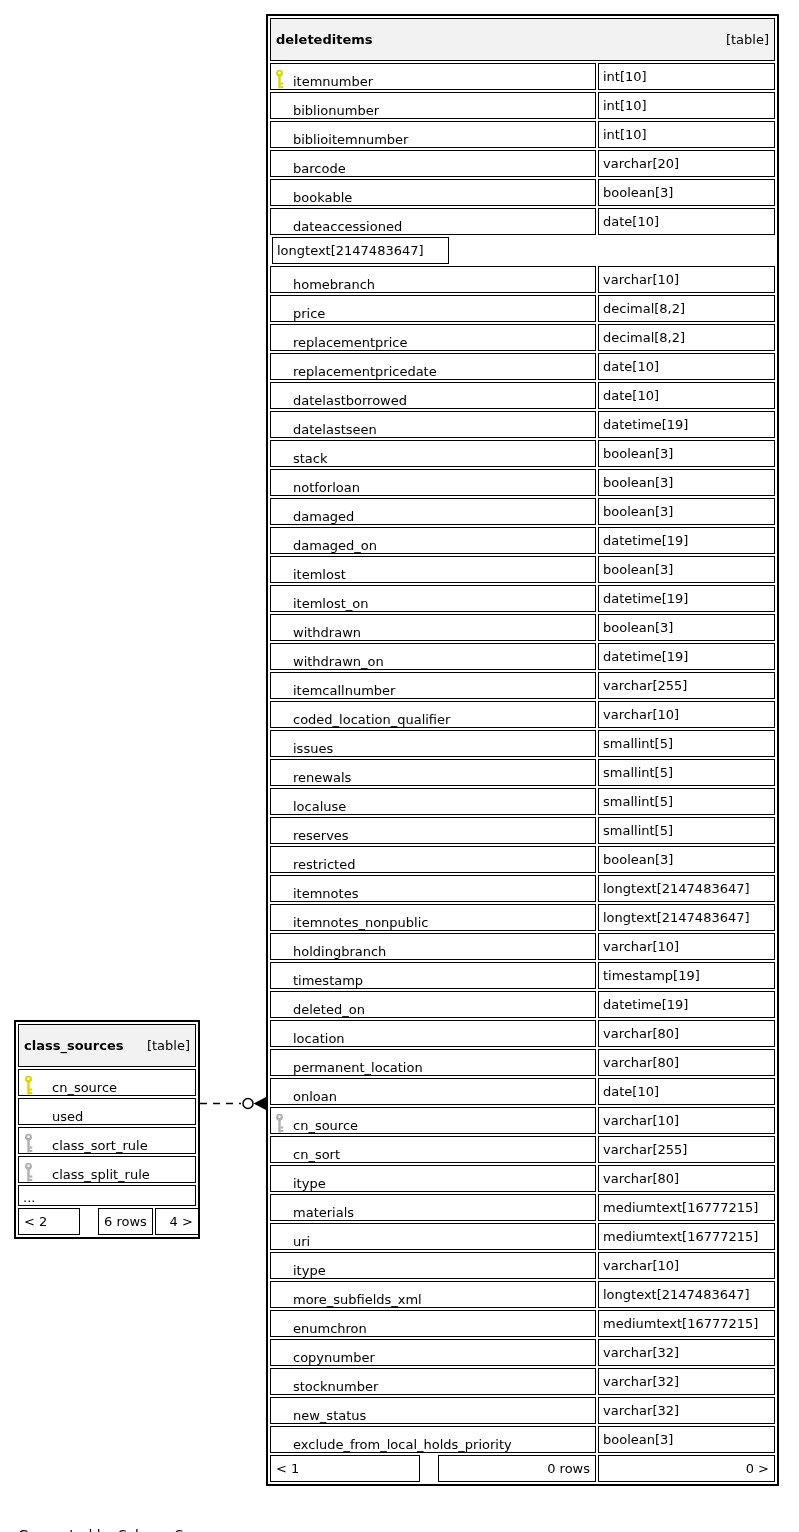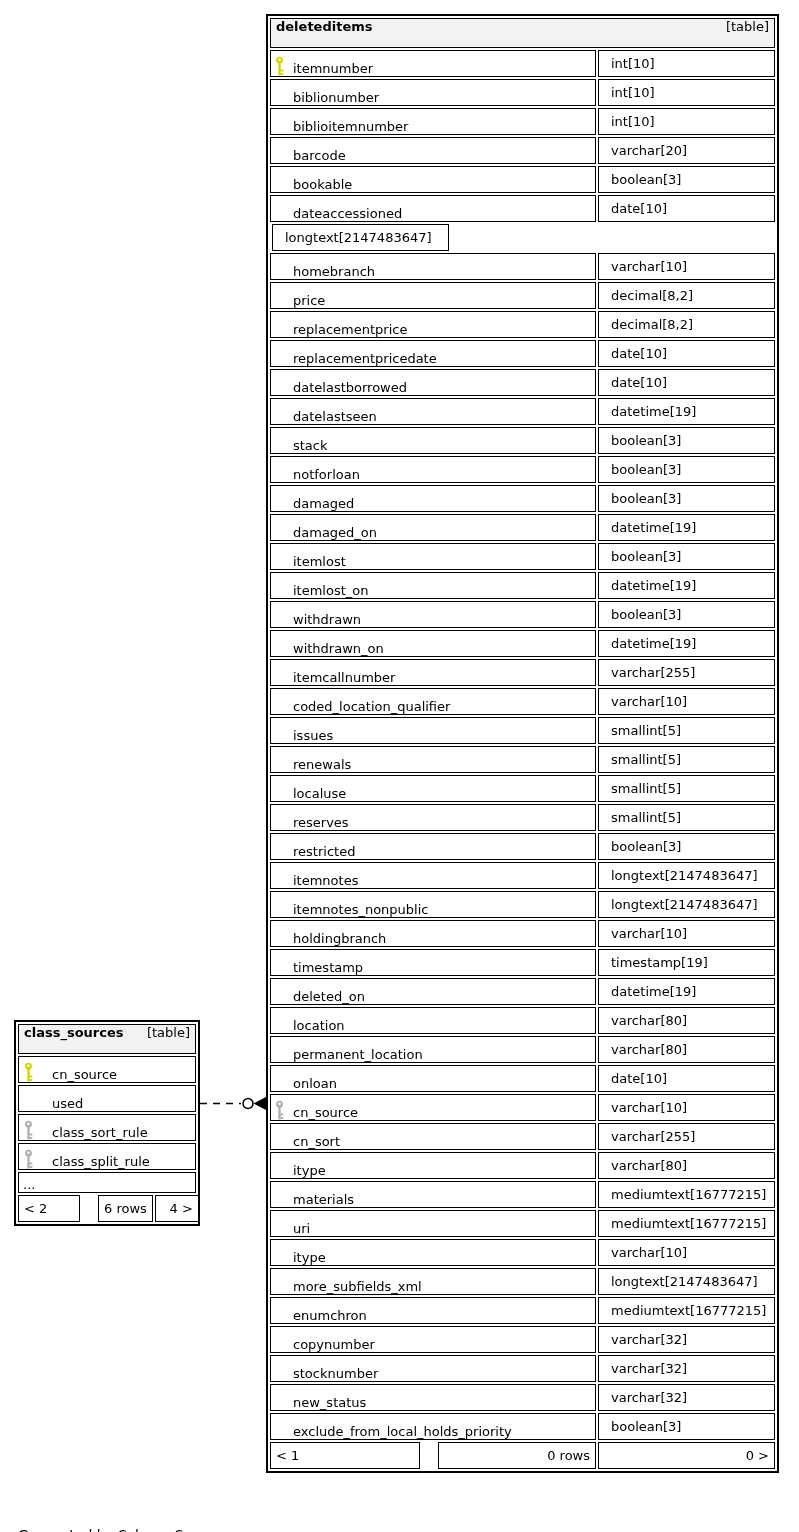--- a/index.html
+++ b/index.html
@@ -3,32 +3,32 @@
 <meta charset="utf-8">
 <style>
   html, body { margin:0; padding:0; }
   body {
     width:799px; height:1532px; position:relative; overflow:hidden;
     background:#ffffff; color:#000;
     font-family:"DejaVu Sans","Liberation Sans",sans-serif; font-size:13px;
   }
   .tbl { position:absolute; box-sizing:border-box; border:2px solid #000; background:#fff; padding:2px; }
   .tbl-head {
-    border:1px solid #000; background:#f2f2f2; height:30px; box-sizing:border-box;
-    display:flex; align-items:flex-start; justify-content:space-between; padding:0 5px;
+    border:1px solid #000; background:#f2f2f2; height:43px; box-sizing:border-box;
+    display:flex; align-items:center; justify-content:space-between; padding:0 5px;
   }
   .tname { font-weight:bold; }
   .row { display:flex; height:27px; margin-top:2px; }
   .row.ellipsis { height:21px; }
   .cell {
     border:1px solid #000; box-sizing:border-box; background:#fff;
     display:flex; align-items:center; white-space:nowrap; overflow:hidden;
   }
   .namecell { flex:1 1 auto;align-items:flex-end; }
-  .typecell { flex:0 0 177px; margin-left:2px; padding-left:12px; }
+  .typecell { flex:0 0 177px; margin-left:2px; padding-left:4px; }
   .keyslot { flex:0 0 22px; padding-left:4px; box-sizing:border-box; display:flex; align-items:center; }
   #tbl-class_sources .keyslot { flex-basis:33px; padding-left:5px; }
   .row.ellipsis .namecell { padding-left:4px; }
   .tbl-foot { display:flex; height:27px; margin-top:2px; }
   .fc {
     border:1px solid #000; box-sizing:border-box; display:flex; align-items:center; padding:0 5px;
     white-space:nowrap;
   }
   .fc-left { justify-content:flex-start; }
   .fc-mid  { flex:1 1 auto; justify-content:flex-end; margin-left:18px; margin-right:2px; }

